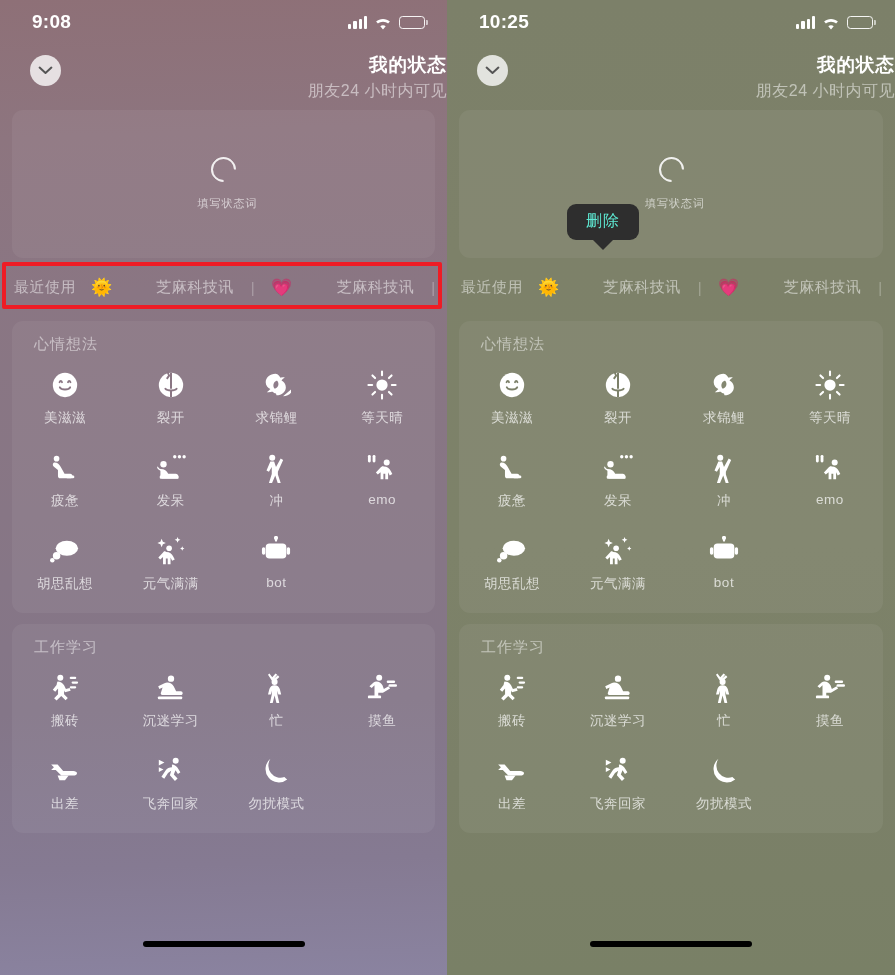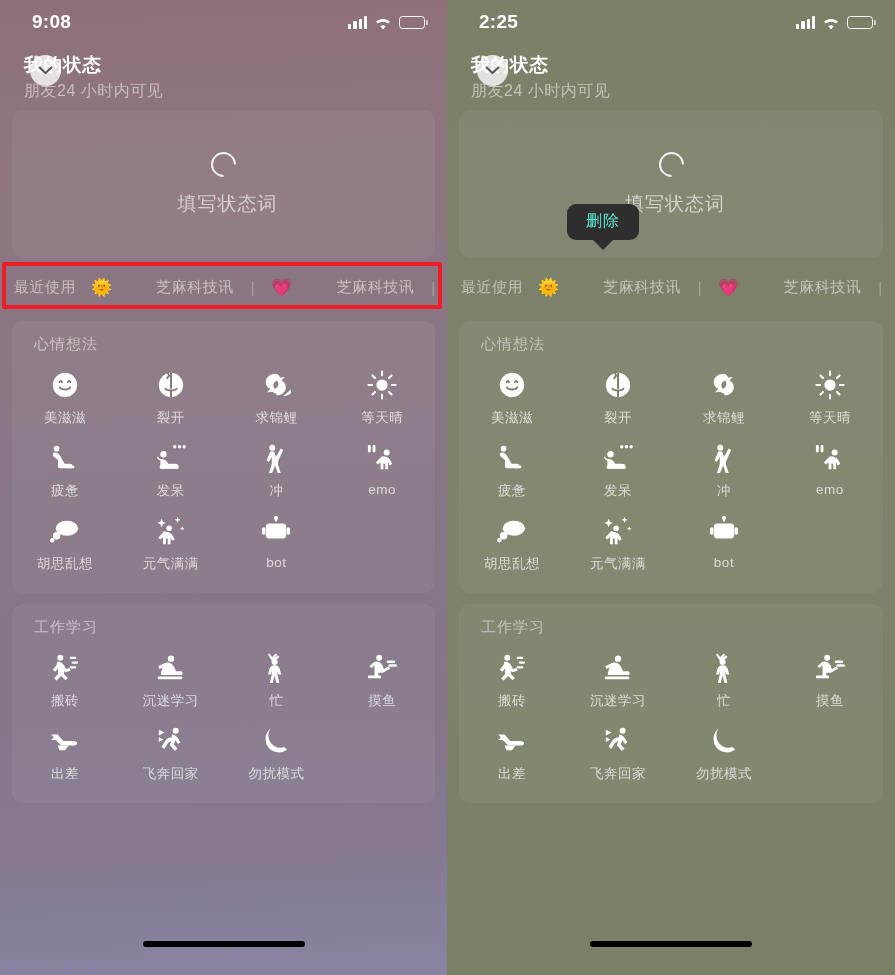--- a/index.html
+++ b/index.html
@@ -38,40 +38,40 @@
 
   
   .header { position: relative; height: 66px; }
   .chev-btn {
     position: absolute; left: 30px; top: 11px;
     width: 31px; height: 31px; border-radius: 50%;
     background: rgba(255,255,255,.78);
     display: flex; align-items: center; justify-content: center;
   }
   .chev-btn svg { display:block; }
-  .head-text { text-align: left; padding-top: 8px; padding-left: 24px; }
+  .head-text { text-align: right; padding-top: 8px; padding-left: 24px; }
   .head-title { color: #fff; font-size: 18.5px; font-weight: bold; letter-spacing: 1px; }
   .head-sub { color: rgba(255,255,255,.52); font-size: 16px; margin-top: 4px; letter-spacing: .5px; }
 
   
   .card {
     margin: 0 12px; border-radius: 11px;
     background: rgba(255,255,255,.055);
   }
   .status-card {
     height: 148px;
     display: flex; flex-direction: column; align-items: center; justify-content: center;
   }
   .ring {
     width: 25px; height: 25px; border-radius: 50%;
     border: 2.6px solid rgba(255,255,255,.88);
     border-right-color: transparent;
     transform: rotate(45deg);
   }
-  .status-card .ph { margin-top: 14px; color: rgba(255,255,255,.62); font-size: 19px; letter-spacing: 1px; margin-left: 8px; }
+  .status-card .ph { margin-top: 14px; color: rgba(255,255,255,.62); font-size: 11px; letter-spacing: 1px; margin-left: 8px; }
 
   
   .recent-wrap { position: relative; height: 46px; margin-top: 6px; }
   .recent {
     position: absolute; left: 0; right: 0; top: 0; height: 46px;
     display: flex; align-items: center; gap: 15px;
     padding-left: 14px; white-space: nowrap; overflow: hidden;
   }
   .recent .lbl { color: rgba(255,255,255,.50); font-size: 15px; letter-spacing: .5px; }
   .recent .item { display: flex; align-items: center; gap: 7px; }
@@ -96,21 +96,21 @@
   .tooltip::after {
     content: ""; position: absolute; left: 50%; bottom: -10px;
     transform: translateX(-50%);
     border-left: 11px solid transparent; border-right: 11px solid transparent;
     border-top: 11px solid #2e2e2e;
   }
 
   
   .section { margin: 11px 12px 0; border-radius: 11px; background: rgba(255,255,255,.055); padding: 14px 0 20px; }
   .section-title { color: rgba(255,255,255,.50); font-size: 15px; letter-spacing: 1px; padding-left: 22px; margin-bottom: 14px; }
-  .grid { display: grid; grid-template-columns: repeat(4, 1fr); row-gap: 14px; }
+  .grid { display: grid; grid-template-columns: repeat(4, 1fr); row-gap: 24px; }
   .cell { display: flex; flex-direction: column; align-items: center; }
   .cell .ic { height: 34px; display: flex; align-items: center; justify-content: center; }
   .cell .nm { margin-top: 7px; color: rgba(255,255,255,.70); font-size: 13.5px; letter-spacing: .5px; }
   .cell .ic svg { display: block; }
   .cell .ic svg * { fill: #fff; }
 
   
   .home-ind {
     position: absolute; left: 50%; transform: translateX(-50%);
     bottom: 28px; width: 162px; height: 6px;
@@ -391,21 +391,21 @@
           </div>
       </div>
     </div>
 
     <div class="home-ind"></div>
   </div>
 
   <div class="panel right">
 
     <div class="statusbar">
-      <div class="clock">2:25</div>
+      <div class="clock">10:25</div>
       <div class="stat-right">
         <span class="sig">
             <i></i>
             <i></i>
             <i></i>
             <i></i>
           </span>
         <span class="wifi">
           <svg width="18" height="13" viewBox="0 0 18 13">
               <path d="M9 12.4 6.3 9.3c1.5-1.3 3.9-1.3 5.4 0zM3.9 6.6 2.1 4.5C4 2.9 6.4 2 9 2s5 .9 6.9 2.5l-1.8 2.1C12.7 5.4 10.9 4.7 9 4.7s-3.7.7-5.1 1.9z" fill="#fff"></path>

